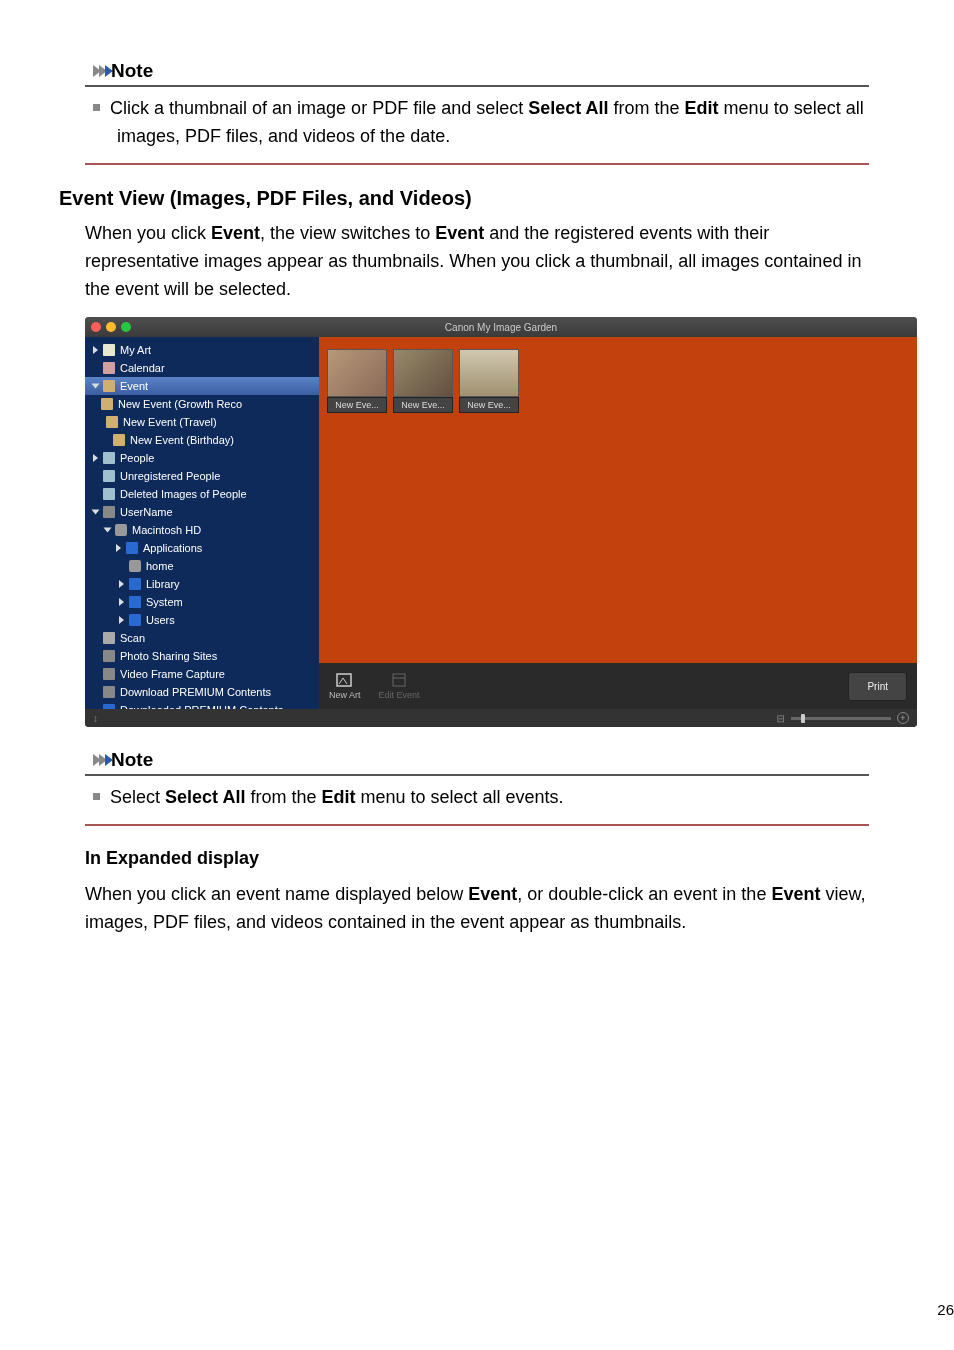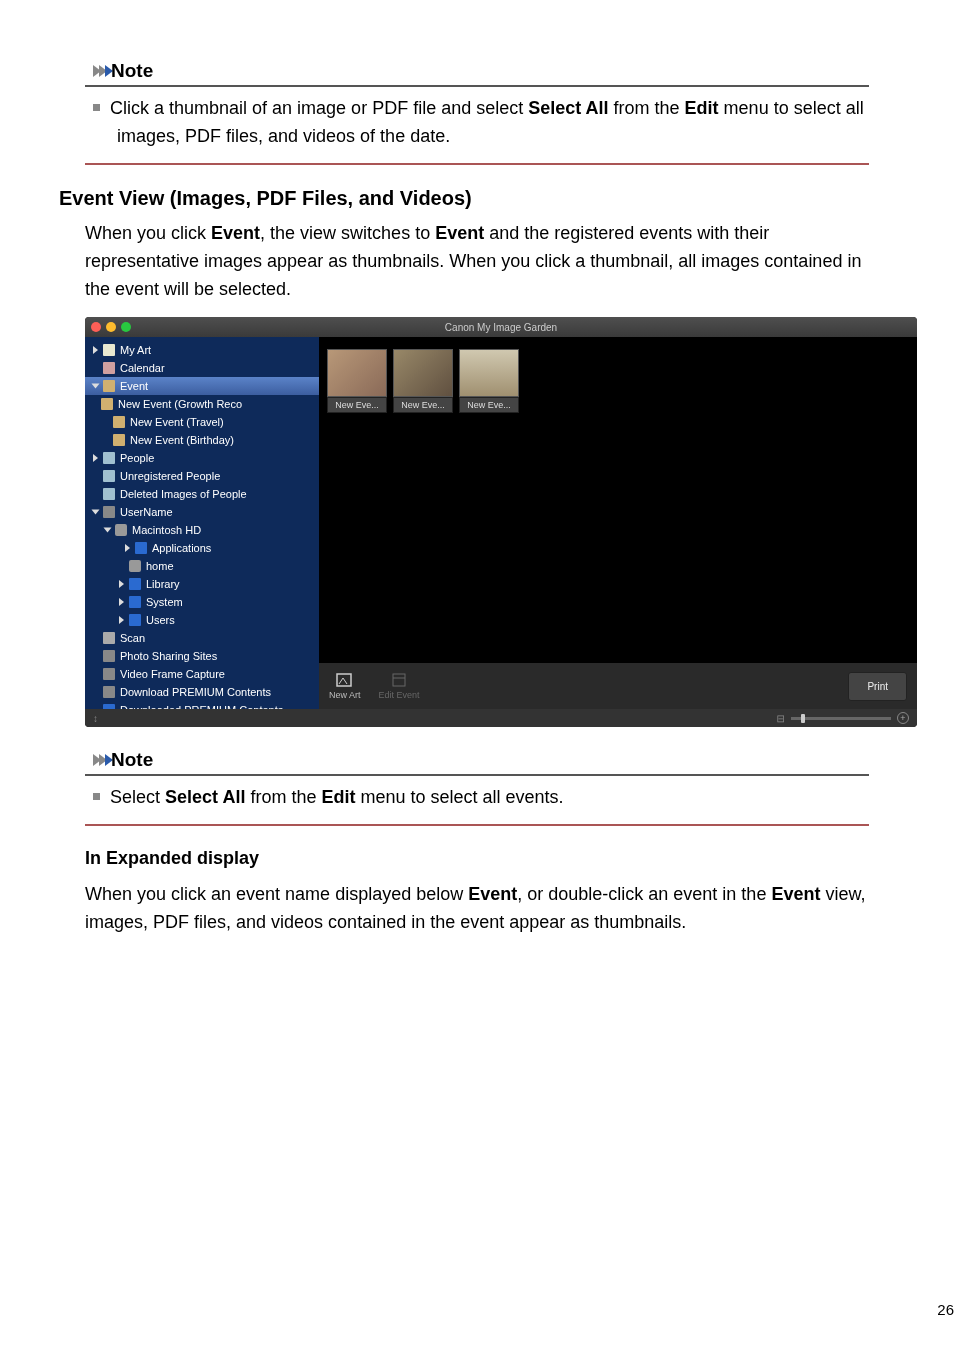--- a/index.html
+++ b/index.html
@@ -51,21 +51,21 @@
   .sb-caret.none { visibility: hidden; }
   .sb-ico { width: 12px; height: 12px; background: #8a4a2a; border-radius: 1px; flex: 0 0 12px; }
   .sb-ico.art { background: #e8e8d0; }
   .sb-ico.cal { background: #d0a0a0; }
   .sb-ico.ev { background: #d0b070; }
   .sb-ico.ppl { background: #a0c0d0; }
   .sb-ico.mon { background: #888; }
   .sb-ico.hd { background: #999; border-radius: 2px; }
   .sb-ico.fold { background: #2a6ad0; }
   .sb-ico.scan { background: #aaa; }
-  .content { flex: 1; background: #000000; display: flex; flex-direction: column; }
+  .content { flex: 1; background: #c2410c; display: flex; flex-direction: column; }
   .thumbs { flex: 1; padding: 12px 8px; display: flex; gap: 6px; align-items: flex-start; }
   .thumb { width: 60px; }
   .thumb-img { width: 60px; height: 48px; background: #777; border: 1px solid #555; }
   .thumb-img.t1 { background: linear-gradient(135deg,#b89878,#8a6a58); }
   .thumb-img.t2 { background: linear-gradient(135deg,#988868,#605040); }
   .thumb-img.t3 { background: linear-gradient(#d0c8b0,#a09070); }
   .thumb-lbl { background: #444; border: 1px solid #222; margin-top: 0; font-size: 9px; color: #ddd; text-align: center; padding: 2px 0; }
   .bottombar { height: 46px; background: #2a2a2a; display: flex; align-items: center; padding: 0 10px; gap: 18px; }
   .bb-btn { display: flex; flex-direction: column; align-items: center; font-size: 9px; color: #bbb; gap: 2px; }
   .bb-btn.dis { color: #666; }
@@ -127,21 +127,21 @@
           </div>
         <div class="sb-item sel">
             <span class="sb-caret open"></span>
             <span class="sb-ico ev"></span>
             <span>Event</span>
           </div>
         <div class="sb-item" style="padding-left:16px">
             <span class="sb-ico ev"></span>
             <span>New Event (Growth Reco</span>
           </div>
-        <div class="sb-item" style="padding-left:28px">
+        <div class="sb-item" style="padding-left:21px">
             <span class="sb-ico ev"></span>
             <span>New Event (Travel)</span>
           </div>
         <div class="sb-item" style="padding-left:28px">
             <span class="sb-ico ev"></span>
             <span>New Event (Birthday)</span>
           </div>
         <div class="sb-item">
             <span class="sb-caret"></span>
             <span class="sb-ico ppl"></span>
@@ -160,21 +160,21 @@
         <div class="sb-item">
             <span class="sb-caret open"></span>
             <span class="sb-ico mon"></span>
             <span>UserName</span>
           </div>
         <div class="sb-item" style="padding-left:20px">
             <span class="sb-caret open"></span>
             <span class="sb-ico hd"></span>
             <span>Macintosh HD</span>
           </div>
-        <div class="sb-item" style="padding-left:40px">
+        <div class="sb-item" style="padding-left:31px">
             <span class="sb-caret"></span>
             <span class="sb-ico fold"></span>
             <span>Applications</span>
           </div>
         <div class="sb-item" style="padding-left:34px">
             <span class="sb-caret none"></span>
             <span class="sb-ico hd"></span>
             <span>home</span>
           </div>
         <div class="sb-item" style="padding-left:34px">

